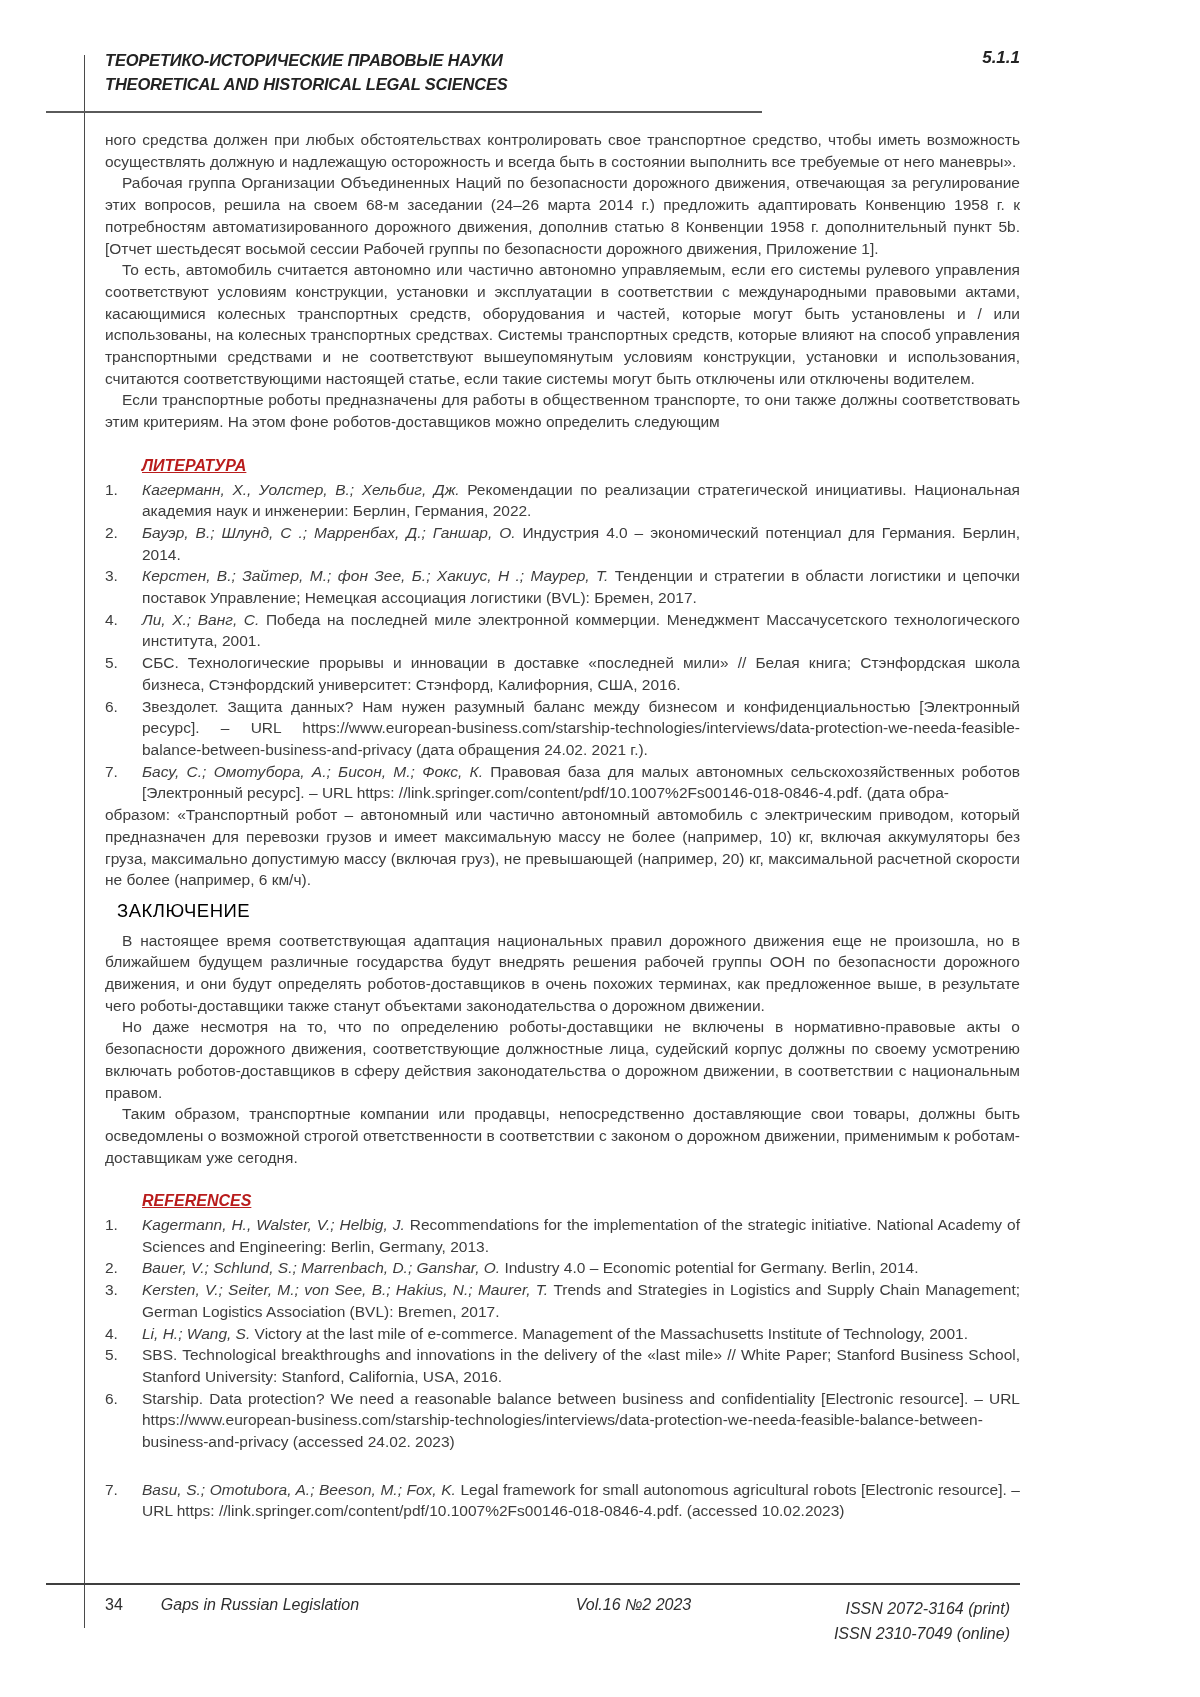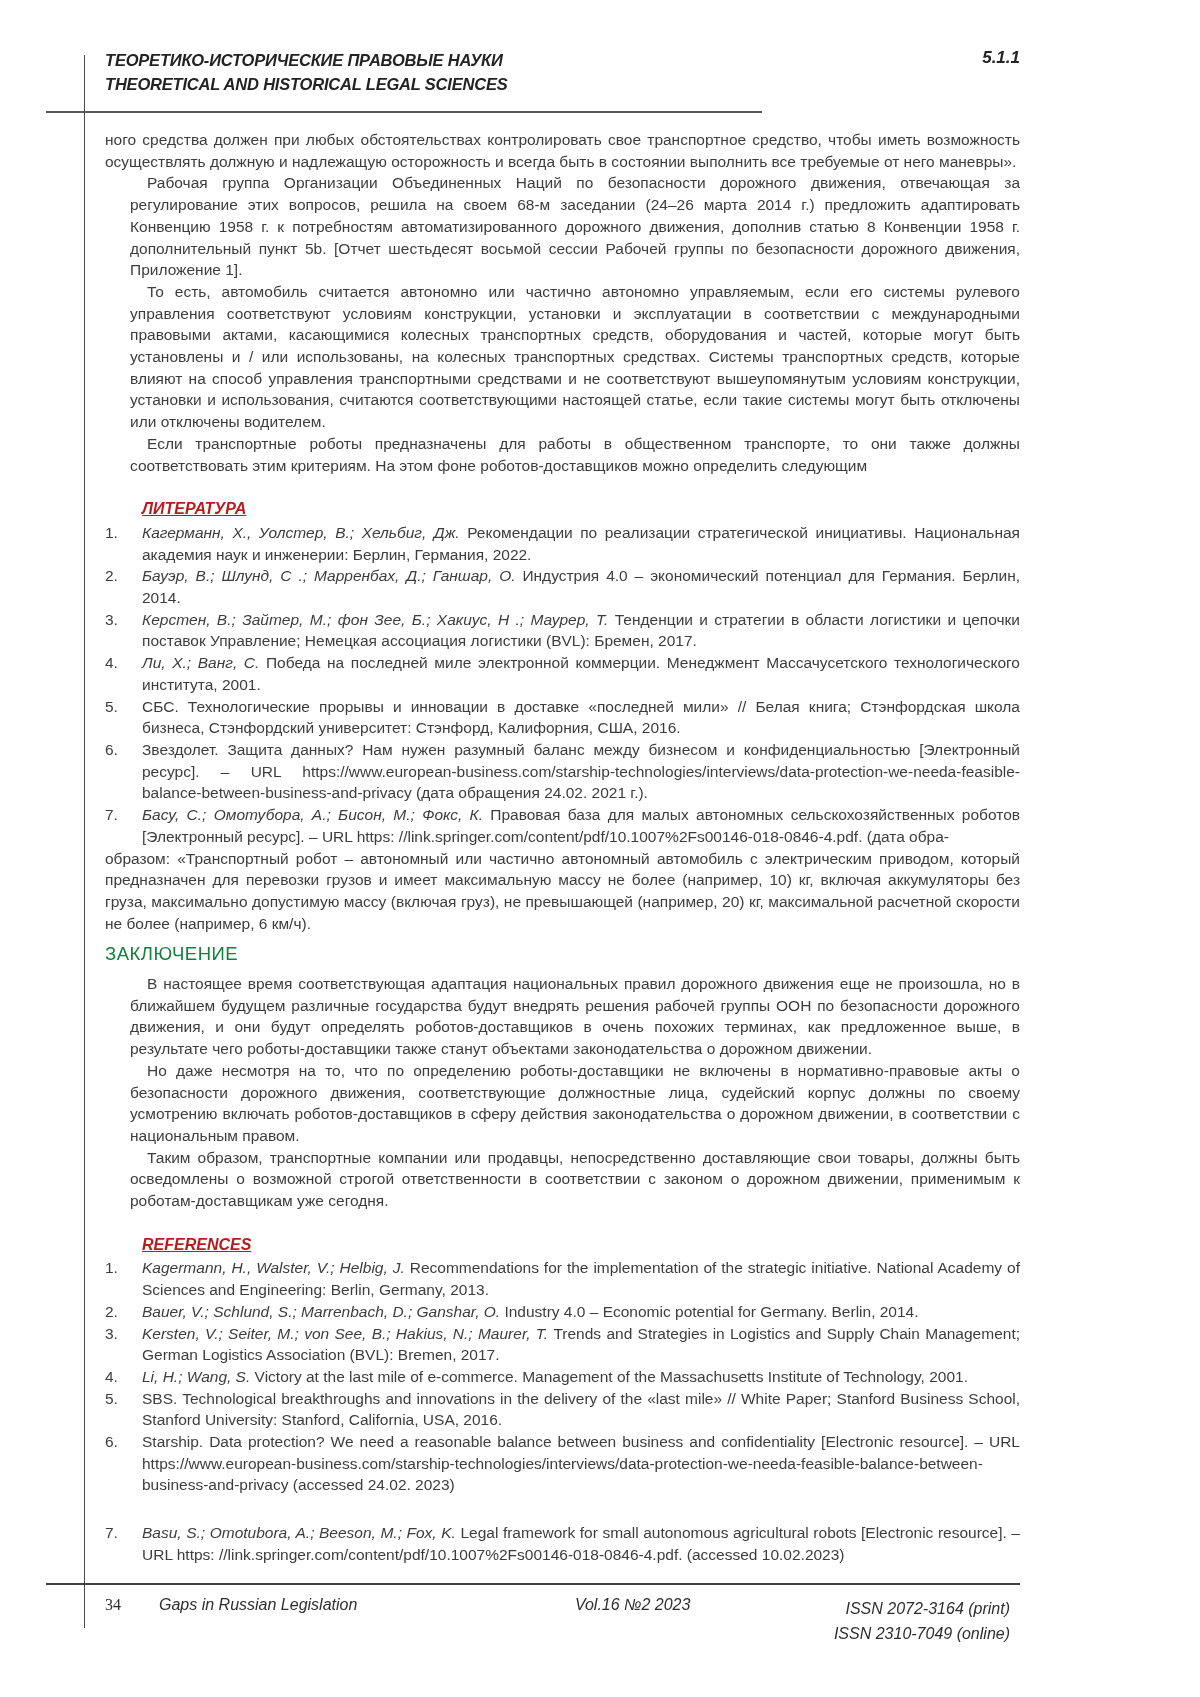--- a/index.html
+++ b/index.html
@@ -55,27 +55,27 @@
     display:grid;
     grid-template-columns:1fr;
     column-gap:14px;
   }
   .col{
     font-size:15.5px;
     line-height:21.7px;
     text-align:justify;
   }
   .col p{margin:0;}
-  .col p.indent{text-indent:17px;margin-left:25px;}
+  .col p.indent{text-indent:17px;}
   .conclusion-h{
-    margin:9px 0 8px 0;
+    margin:9px 0 8px 12px;
     font-size:18.5px;
     font-weight:400;
     letter-spacing:0.5px;
-    color:#15803d;
+    color:#000000;
     text-align:left;
   }
   .list-heading{
     margin:22px 0 2px 37px;
     font-style:italic;
     text-decoration:underline;
     font-size:16px;
     color:#b91c1c;
     text-align:left;
   }
@@ -103,21 +103,21 @@
     position:absolute;
     top:1596px; left:105px;
     width:905px;
     display:flex;
     justify-content:space-between;
     align-items:flex-start;
     font-size:16px;
     color:#2e2e2e;
   }
   .ftr-left{display:flex; align-items:baseline;}
-  .ftr-pagenum{font-style:normal;font-family:Liberation Serif, serif;}
+  .ftr-pagenum{font-style:normal;}
   .ftr-journal{font-style:italic; margin-left:38px;}
   .ftr-vol{font-style:italic; text-align:center; transform:translateX(60px);}
   .ftr-issn{font-style:italic; text-align:right; line-height:25px;margin-left:46px;}
 </style>
 </head>
 <body>
 
 <div class="page">
 
   <div class="vrule"></div>

